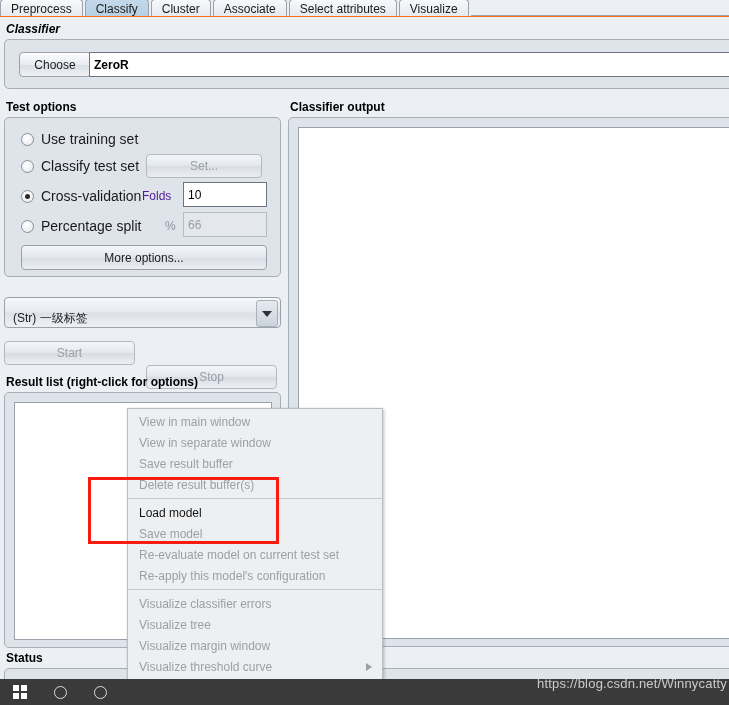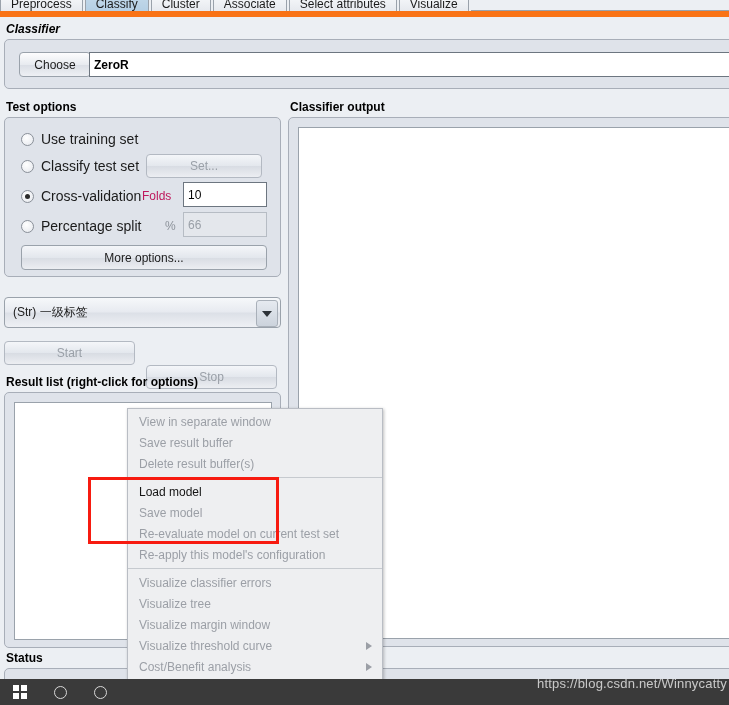--- a/index.html
+++ b/index.html
@@ -15,21 +15,21 @@
     position: relative;
     width: 729px; height: 705px;
     background: #eceff3;
     overflow: hidden;
   }
 
   
   .tabstrip {
     position: absolute; left: 0; top: 0; width: 729px; height: 17px;
     background: #eceff3;
-    border-bottom: 6px solid #f97316;
+    border-bottom: 1px solid #f97316;
     display: flex; align-items: flex-end;
     box-sizing: border-box;
   }
   .tab {
     height: 17px;
     box-sizing: border-box;
     padding: 0 10px;
     display: flex; align-items: flex-end;
     justify-content: center;
     font-size: 12px;
@@ -140,33 +140,33 @@
     color: #000;
     display: flex; align-items: center;
     padding-left: 4px;
   }
   .txt-field.disabled {
     background: #e4e7ec;
     border: 1px solid #b6bcc4;
     color: #9aa0a8;
   }
   .small-label {
-    position: absolute; font-size: 12px; color: #be185d;
+    position: absolute; font-size: 12px; color: #4c1d95;
   }
   .small-label.dim { color: #8d939b; }
 
   
   #class-combo {
     position: absolute; left: 4px; top: 297px;
     width: 277px; height: 31px;
     box-sizing: border-box;
     background: linear-gradient(to bottom, #f6f8fa 0%, #e7eaf0 48%, #dce0e7 52%, #eef0f4 100%);
     border: 1px solid #9aa2ab;
     border-radius: 4px;
-    display: flex; align-items: center;
+    display: flex; align-items: flex-end;
     padding-left: 8px;
     font-size: 12px;
     color: #1b1b1b;
     cursor: default;
   }
   #class-combo .arrow-box {
     position: absolute; right: 2px; top: 2px;
     width: 20px; height: 25px;
     background: linear-gradient(to bottom, #e6eaf0 0%, #ccd3dc 100%);
     border: 1px solid #a9b0b9;
@@ -374,20 +374,23 @@
     <div id="output-inner"></div>
   </div>
 
   <div class="group-title" id="status-title">Status</div>
   <div class="panel" id="status-panel">
     <div id="status-text">OK</div>
   </div>
 
   <div id="context-menu">
       <div class="menu-item">
+        <span>View in main window</span>
+      </div>
+      <div class="menu-item">
         <span>View in separate window</span>
       </div>
       <div class="menu-item">
         <span>Save result buffer</span>
       </div>
       <div class="menu-item">
         <span>Delete result buffer(s)</span>
       </div>
       <div class="menu-sep"></div>
       <div class="menu-item enabled">

